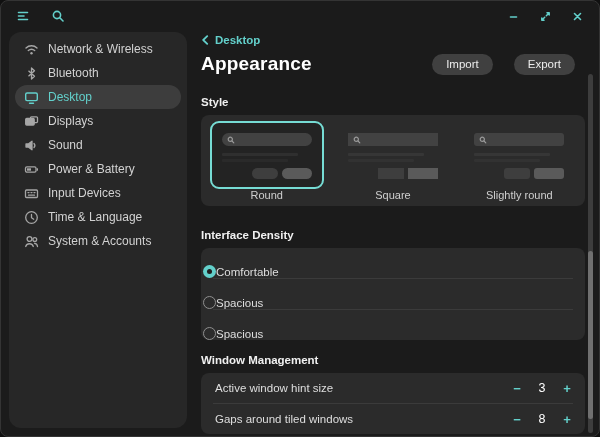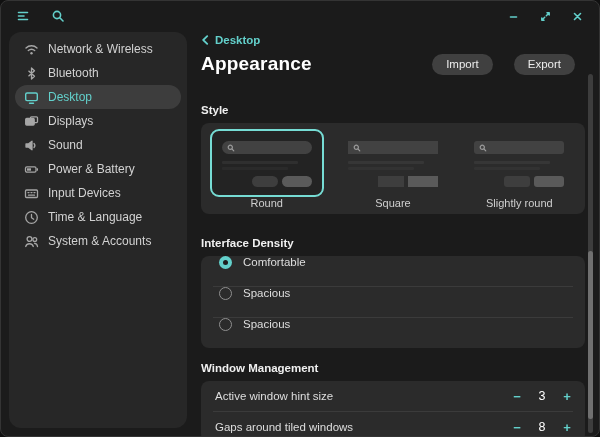--- a/index.html
+++ b/index.html
@@ -21,41 +21,41 @@
   .nav-item.selected{background:#3d3d3d;color:#63d0cb;}
   .nav-item.selected .nicon{color:#63d0cb;}
   
   .main{position:absolute;left:200px;top:32px;width:384px;}
   .breadcrumb{display:flex;align-items:center;gap:5px;color:#63d0cb;font-size:11.5px;font-weight:700;cursor:pointer;height:14px;}
   .header-row{display:flex;align-items:center;justify-content:space-between;margin-top:4px;height:26px;}
   .page-title{font-size:19px;font-weight:700;color:#ffffff;margin:0;letter-spacing:.2px;}
   .actions{display:flex;gap:21px;padding-right:10px;}
   .pill-btn{background:#404040;color:#ececec;border:none;border-radius:11px;height:21px;padding:0 14px;font-size:11.5px;font-family:inherit;cursor:pointer;}
   .sec-heading{font-size:11.5px;font-weight:700;color:#f0f0f0;margin:0;}
-  .h-style{margin-top:27px;}
+  .h-style{margin-top:19px;}
   .h-density{margin-top:23px;}
   .h-wm{margin-top:14px;}
   .panel{background:#2b2b2b;border-radius:8px;margin-top:7px;}
   
   .style-panel{display:flex;padding:6px 5px 5px;gap:5px;}
   .style-option{flex:1;display:flex;flex-direction:column;align-items:center;cursor:pointer;}
   .style-card{width:114px;height:68px;border-radius:9px;border:2px solid transparent;box-sizing:border-box;display:flex;flex-direction:column;}
   .style-option.selected .style-card{border-color:#76dcd4;background:#232323;}
   .pv-search{height:13px;background:#424242;margin:10px 10px 0;display:flex;align-items:center;padding-left:5px;box-sizing:border-box;}
   .pv-skel1{height:3px;background:rgba(255,255,255,.055);margin:7px 24px 0 10px;border-radius:1px;}
   .pv-skel2{height:3px;background:rgba(255,255,255,.035);margin:3px 34px 0 10px;border-radius:1px;}
   .pv-btns{display:flex;gap:4px;justify-content:flex-end;margin:6px 10px 0;}
   .pv-b1{width:26px;height:11px;background:#3e3e3e;}
   .pv-b2{width:30px;height:11px;background:#5a5a5a;}
   .r-round .pv-search,.r-round .pv-b1,.r-round .pv-b2{border-radius:7px;}
   .r-slight .pv-search,.r-slight .pv-b1,.r-slight .pv-b2{border-radius:3px;}
   .r-square .pv-search,.r-square .pv-b1,.r-square .pv-b2{border-radius:0;}
   .style-label{font-size:11px;color:#cfcfcf;}
   
-  .opt-row{height:30px;display:flex;align-items:flex-start;gap:11px;padding:0 18px;font-size:11.5px;color:#dedede;cursor:pointer;}
+  .opt-row{height:30px;display:flex;align-items:flex-end;gap:0;padding:0 2px;font-size:11.5px;color:#dedede;cursor:pointer;}
   .divider{height:1px;background:#3b3b3b;margin:0 12px;}
   .radio{width:13px;height:13px;border-radius:50%;border:1.5px solid #8f8f8f;box-sizing:border-box;position:relative;flex:none;}
   .radio.sel{border:none;background:#63d0cb;}
   .radio.sel::after{content:"";position:absolute;left:4px;top:4px;width:5px;height:5px;border-radius:50%;background:#1e1e1e;}
   
   .wm-row{height:30px;display:flex;align-items:center;padding:0 6px 0 14px;font-size:11.5px;color:#dedede;}
   .wm-label{flex:1;}
   .stepper{display:flex;align-items:center;}
   .step-btn{background:none;border:none;color:#63d0cb;font-size:13px;font-weight:700;width:24px;height:24px;cursor:pointer;font-family:inherit;padding:0;}
   .step-val{width:26px;text-align:center;color:#ffffff;font-size:12.5px;}

